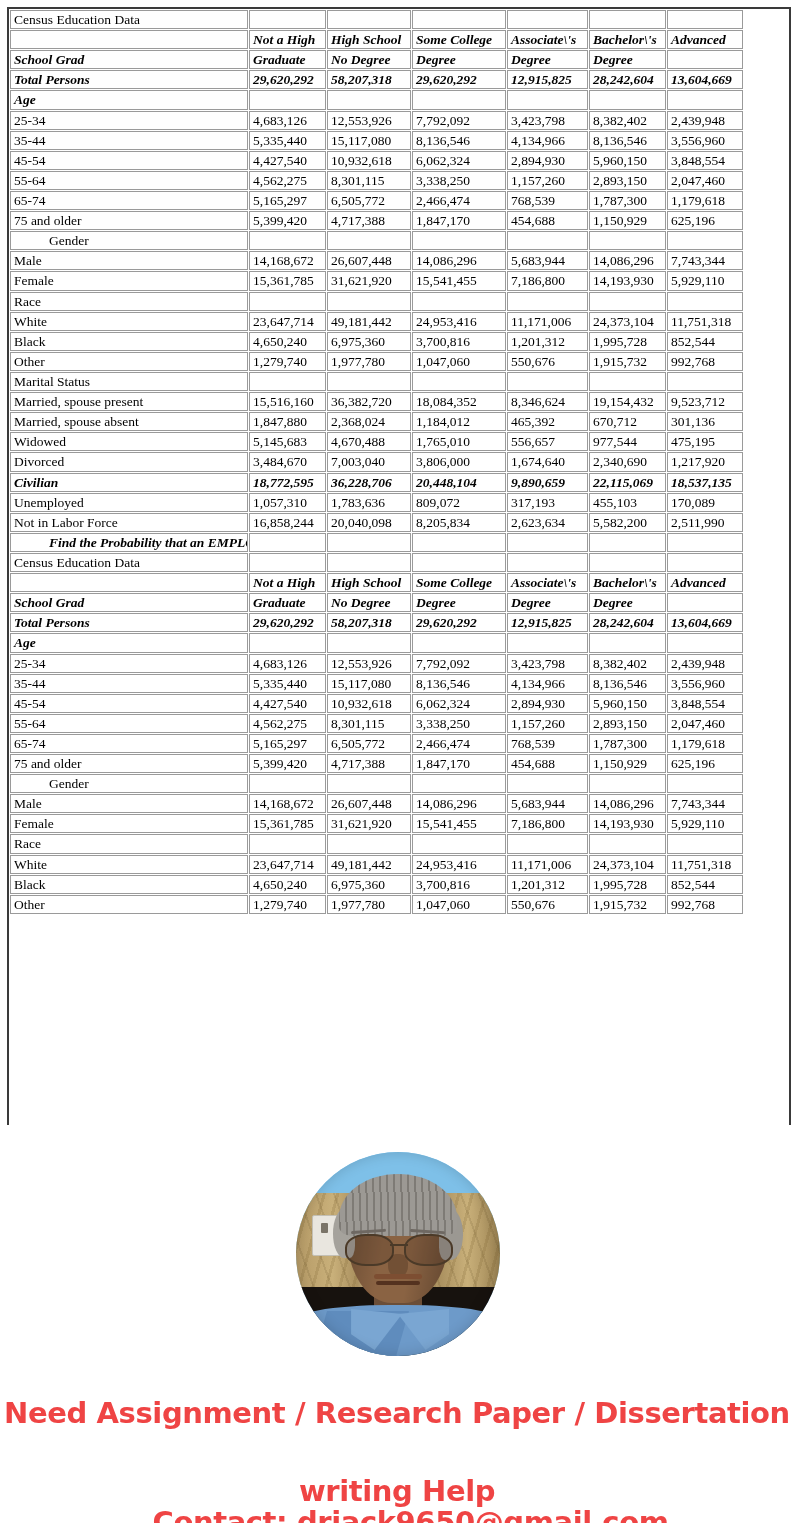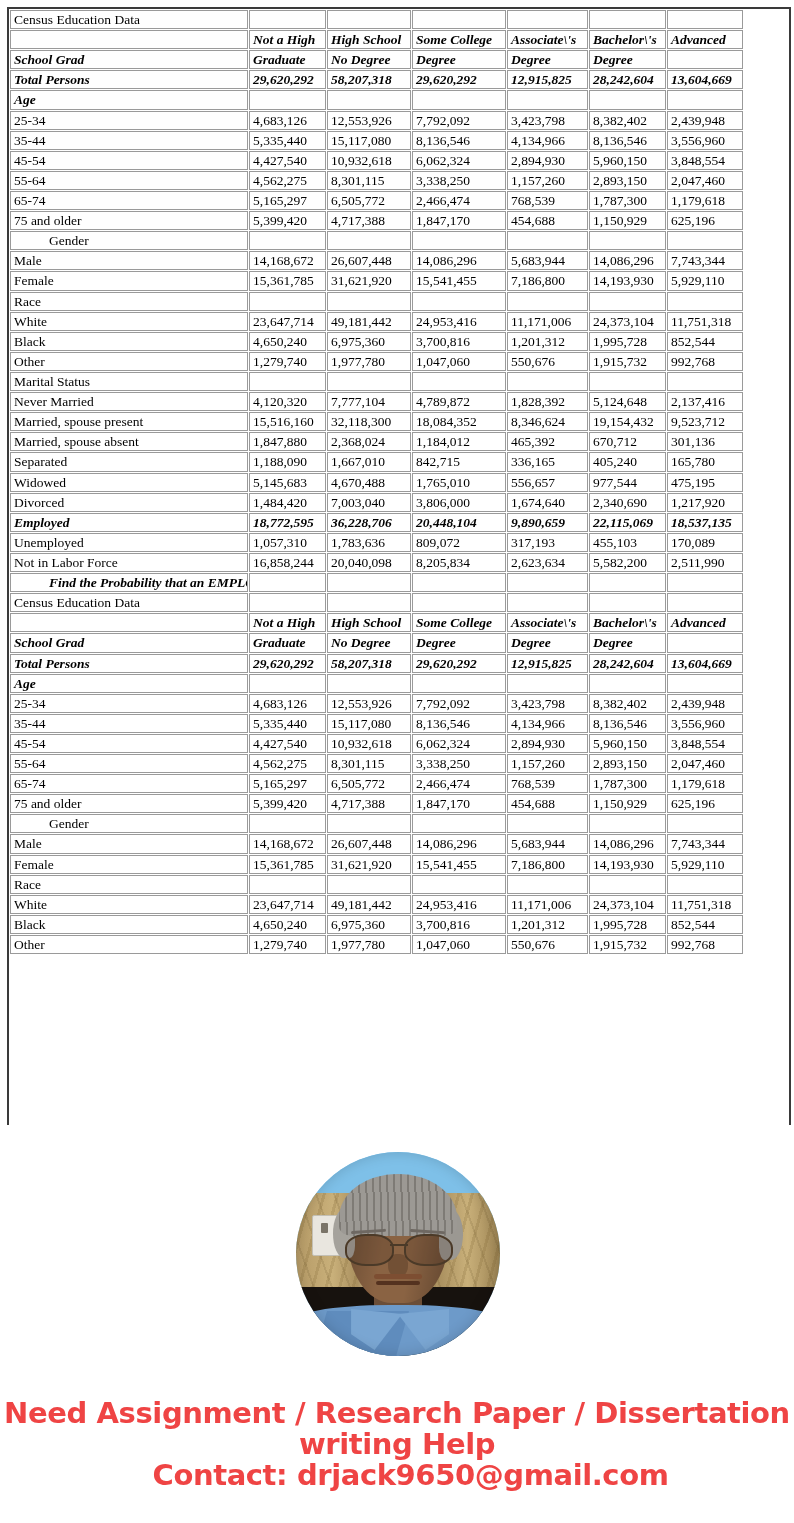--- a/index.html
+++ b/index.html
@@ -214,21 +214,21 @@
     width: 794px;
     text-align: center;
     font-family: "DejaVu Sans", "Liberation Sans", sans-serif;
     font-weight: bold;
     font-size: 29px;
     line-height: 1.07;
     letter-spacing: -0.4px;
     color: #ef4444;
   }
   .promo .l1 { display: block; }
-  .promo .l2 { display: block; }
+  .promo .l2 { display: block; margin-top: 47px; }
   .promo .l3 { display: block; padding-left: 27px; }
 </style>
 </head>
 <body>
 
 <div class="table-wrap">
   <table class="census">
     <colgroup>
       <col class="c-label">
         <col class="c-d1">
@@ -404,75 +404,57 @@
         <tr class="plain-section">
           <td class="lbl">Marital Status</td>
           <td class="blank"></td>
           <td class="blank"></td>
           <td class="blank"></td>
           <td class="blank"></td>
           <td class="blank"></td>
           <td class="blank"></td>
         </tr>
         <tr>
-          <td class="lbl">Never Married</td>
-          <td class="num">4,120,320</td>
-          <td class="num">7,777,104</td>
-          <td class="num">4,789,872</td>
-          <td class="num">1,828,392</td>
-          <td class="num">5,124,648</td>
-          <td class="num">2,137,416</td>
-        </tr>
-        <tr>
           <td class="lbl">Married, spouse present</td>
           <td class="num">15,516,160</td>
-          <td class="num">32,118,300</td>
+          <td class="num">36,382,720</td>
           <td class="num">18,084,352</td>
           <td class="num">8,346,624</td>
           <td class="num">19,154,432</td>
           <td class="num">9,523,712</td>
         </tr>
         <tr>
           <td class="lbl">Married, spouse absent</td>
           <td class="num">1,847,880</td>
           <td class="num">2,368,024</td>
           <td class="num">1,184,012</td>
           <td class="num">465,392</td>
           <td class="num">670,712</td>
           <td class="num">301,136</td>
         </tr>
         <tr>
-          <td class="lbl">Separated</td>
-          <td class="num">1,188,090</td>
-          <td class="num">1,667,010</td>
-          <td class="num">842,715</td>
-          <td class="num">336,165</td>
-          <td class="num">405,240</td>
-          <td class="num">165,780</td>
-        </tr>
-        <tr>
           <td class="lbl">Widowed</td>
           <td class="num">5,145,683</td>
           <td class="num">4,670,488</td>
           <td class="num">1,765,010</td>
           <td class="num">556,657</td>
           <td class="num">977,544</td>
           <td class="num">475,195</td>
         </tr>
         <tr>
           <td class="lbl">Divorced</td>
-          <td class="num">1,484,420</td>
+          <td class="num">3,484,670</td>
           <td class="num">7,003,040</td>
           <td class="num">3,806,000</td>
           <td class="num">1,674,640</td>
           <td class="num">2,340,690</td>
           <td class="num">1,217,920</td>
         </tr>
         <tr class="bold-row">
-          <td class="lbl">Employed</td>
+          <td class="lbl">Civilian</td>
           <td class="num">18,772,595</td>
           <td class="num">36,228,706</td>
           <td class="num">20,448,104</td>
           <td class="num">9,890,659</td>
           <td class="num">22,115,069</td>
           <td class="num">18,537,135</td>
         </tr>
         <tr>
           <td class="lbl">Unemployed</td>
           <td class="num">1,057,310</td>

